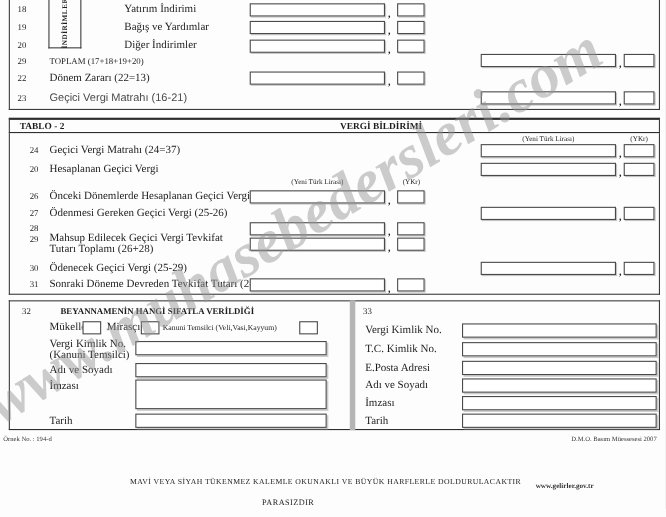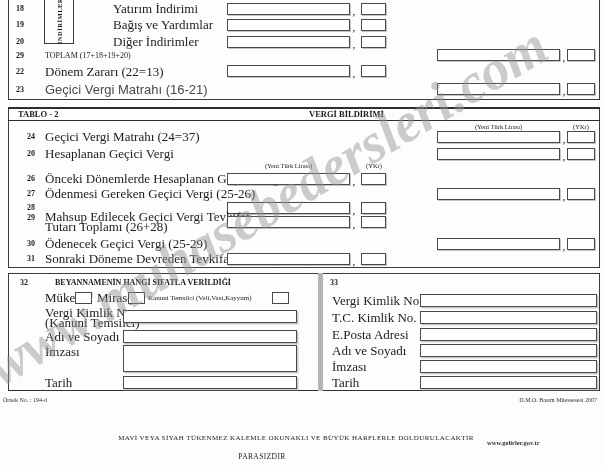--- a/index.html
+++ b/index.html
@@ -13,22 +13,22 @@
     font-family:"Liberation Serif","DejaVu Serif",serif;
     font-style:italic;font-weight:bold;font-size:56px;
     color:rgba(148,148,148,0.48);white-space:nowrap;pointer-events:none;z-index:9;
   }
   .box{position:absolute;box-sizing:border-box;background:transparent;}
   .top-section{left:8px;top:0;width:592px;height:100px;border:1px solid #3c3c3c;border-top:none;}
   .t2bar{left:8px;top:107px;width:592px;height:14px;border:1px solid #3c3c3c;border-top:2px solid #2e2e2e;border-bottom:1.5px solid #2e2e2e;}
   .t2body{left:8px;top:121px;width:592px;height:147px;border:1px solid #3c3c3c;border-top:none;}
   .bottom-section{left:8px;top:273px;width:592px;height:118px;border:1px solid #3c3c3c;border-bottom:1.5px solid #2e2e2e;}
   .vdivider{position:absolute;left:318px;top:273px;width:5px;height:118px;background:#b5b5b5;}
-  .num{position:absolute;font-weight:bold;font-size:8px;line-height:12px;}
-  .lbl{position:absolute;font-size:13px;line-height:12px;white-space:nowrap;}
+  .num{position:absolute;font-weight:normal;font-size:8px;line-height:12px;}
+  .lbl{position:absolute;font-size:10px;line-height:12px;white-space:nowrap;}
   .lbl.sans{font-family:"Liberation Sans","DejaVu Sans",sans-serif;color:#4a4a4a;}
   .lbl.big{font-size:8px;}
   .lbl.small{font-size:7px;text-align:center;}
   .cur-lbl{position:absolute;font-size:6.5px;line-height:9px;text-align:center;white-space:nowrap;}
   .abox{position:absolute;height:12px;box-sizing:border-box;border:1px solid #4a4a4a;background:#fff;box-shadow:1px 1px 0 rgba(150,150,150,.55);}
   .abox.main{width:123px;}
   .abox.main::after{content:",";position:absolute;right:-6px;bottom:-3px;font-size:9px;font-weight:bold;color:#222;}
   .abox.ykr{width:25px;}
   .abox.ykr-r{width:28px;}
   .fbox{position:absolute;box-sizing:border-box;height:13px;border:1px solid #4a4a4a;background:#fff;box-shadow:1.5px 1.5px 0 rgba(160,160,160,.55);}

